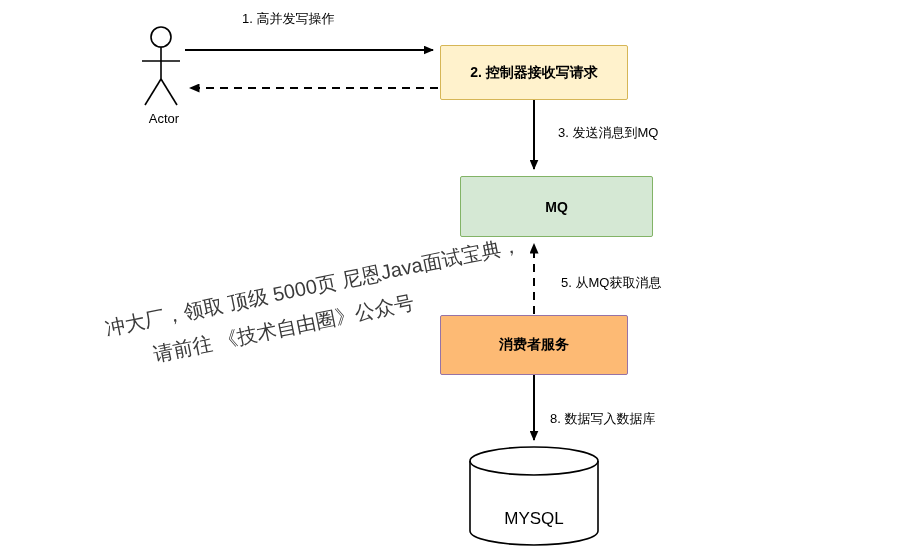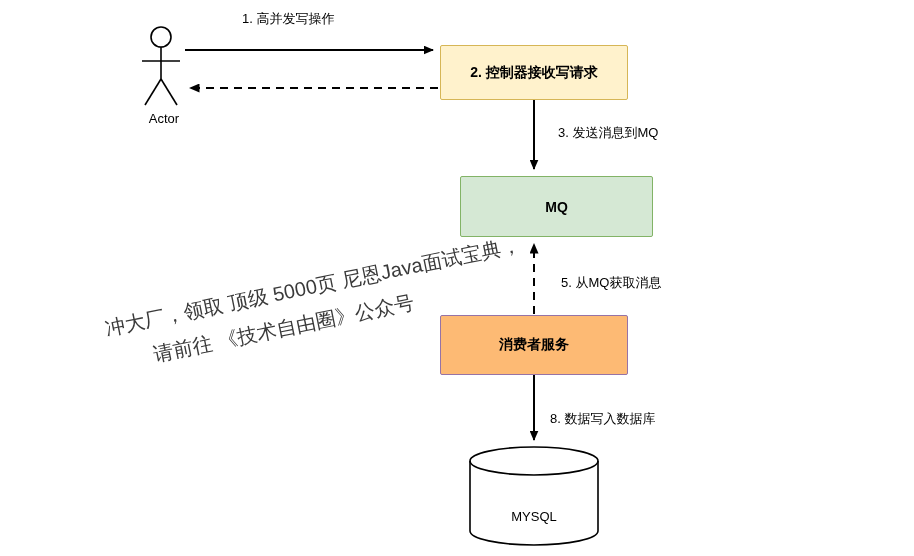--- a/index.html
+++ b/index.html
@@ -39,21 +39,21 @@
   .lbl-e1    { left: 240px; top: 10px;  }
   .lbl-e4    { left: 213px; top: 111px; }
   .lbl-e3    { left: 556px; top: 124px; }
   .lbl-e5    { left: 542px; top: 274px; margin-left: 17px; }
   .lbl-e6    { left: 548px; top: 410px; }
   .lbl-actor { left: 140px; top: 111px; width: 44px; text-align: center; background: transparent; }
   .lbl-mysql {
     position: absolute;
     left: 470px; top: 509px; width: 128px;
     text-align: center;
-    font-size: 13px;
+    font-size: 17px;
     color: #000;
   }
   #watermark {
     position: absolute;
     left: 102px;
     top: 312px;
     transform: rotate(-11.5deg);
     transform-origin: left top;
     font-size: 20px;
     color: #3a3a3a;

